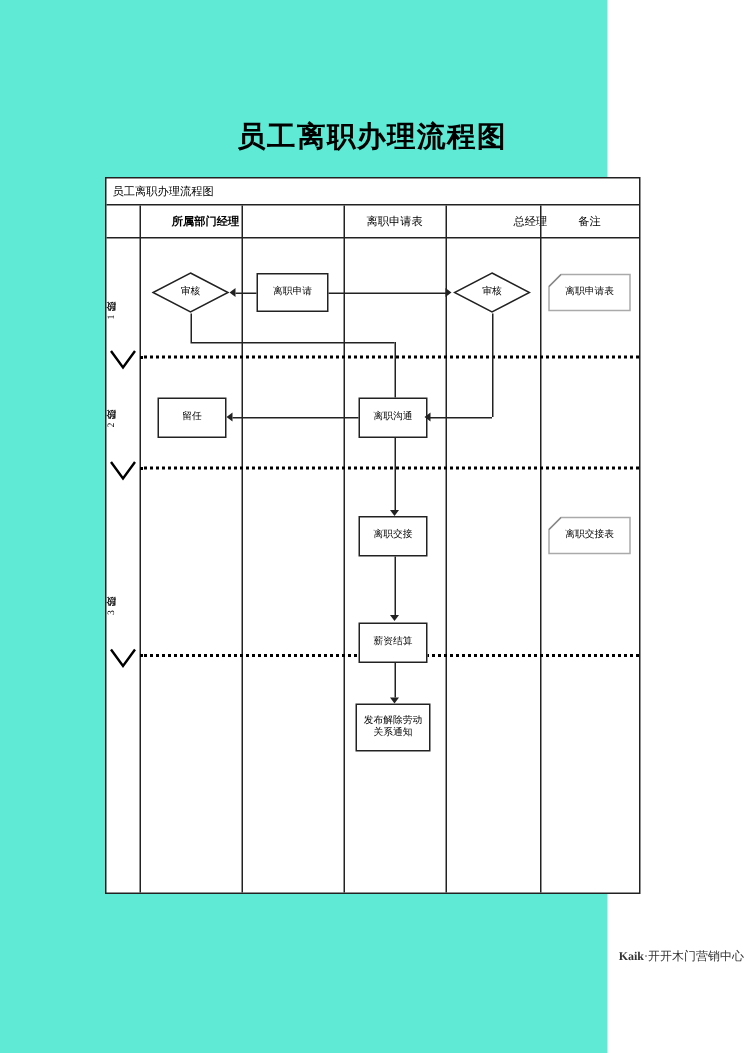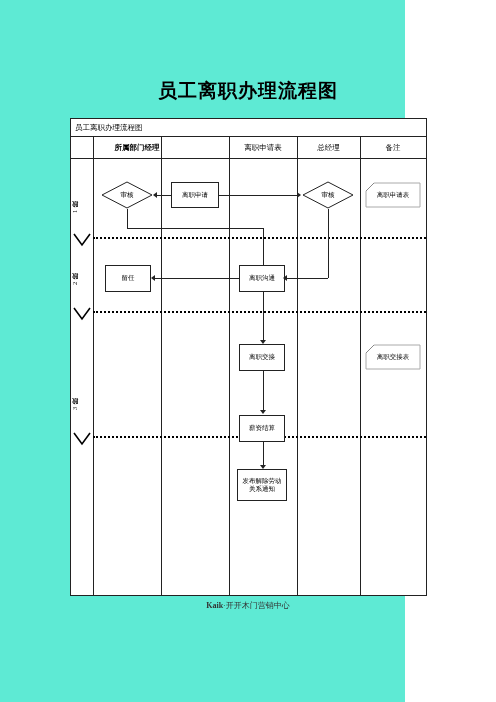--- a/index.html
+++ b/index.html
@@ -105,42 +105,42 @@
   .conn{position:absolute;background:#222;}
   .conn.h{height:1px;}
   .conn.v{width:1px;}
   .arrow{position:absolute;width:0;height:0;}
   .arrow.left{border-top:3px solid transparent;border-bottom:3px solid transparent;border-right:4px solid #222;}
   .arrow.right{border-top:3px solid transparent;border-bottom:3px solid transparent;border-left:4px solid #222;}
   .arrow.down{border-left:3px solid transparent;border-right:3px solid transparent;border-top:4px solid #222;}
 
   
   .footer{
-    position:absolute;left:0;top:600px;width:496px;
-    text-align:center;
+    position:absolute;left:0;top:632px;width:496px;
+    text-align:right;
     font-size:8px;color:#333;
   }
   .footer .brand{font-weight:bold;}
 </style>
 </head>
 <body>
 
 <div id="page">
 
   <div class="doc-title">员工离职办理流程图</div>
 
   <div id="table">
 
     <div class="caption-bar">员工离职办理流程图</div>
 
     <div class="header-row">
       <div class="hcell" style="left:0;width:22px;"></div>
       <div class="hcell" style="left:32px;width:68px;font-weight:bold;">所属部门经理</div>
       <div class="hcell" style="left:158px;width:68px;">离职申请表</div>
-      <div class="hcell" style="left:226px;width:63px;">总经理</div>
+      <div class="hcell" style="left:226px;width:63px;padding-left:25px;">总经理</div>
       <div class="hcell" style="left:289px;width:66px;text-align:center;">备注</div>
     </div>
 
     <div class="vline" style="left:22px;"></div>
     <div class="vline" style="left:90px;"></div>
     <div class="vline" style="left:158px;"></div>
     <div class="vline" style="left:226px;"></div>
     <div class="vline" style="left:289px;"></div>
 
     <div class="stage-label" style="top:70px;height:44px;">阶段1</div>

